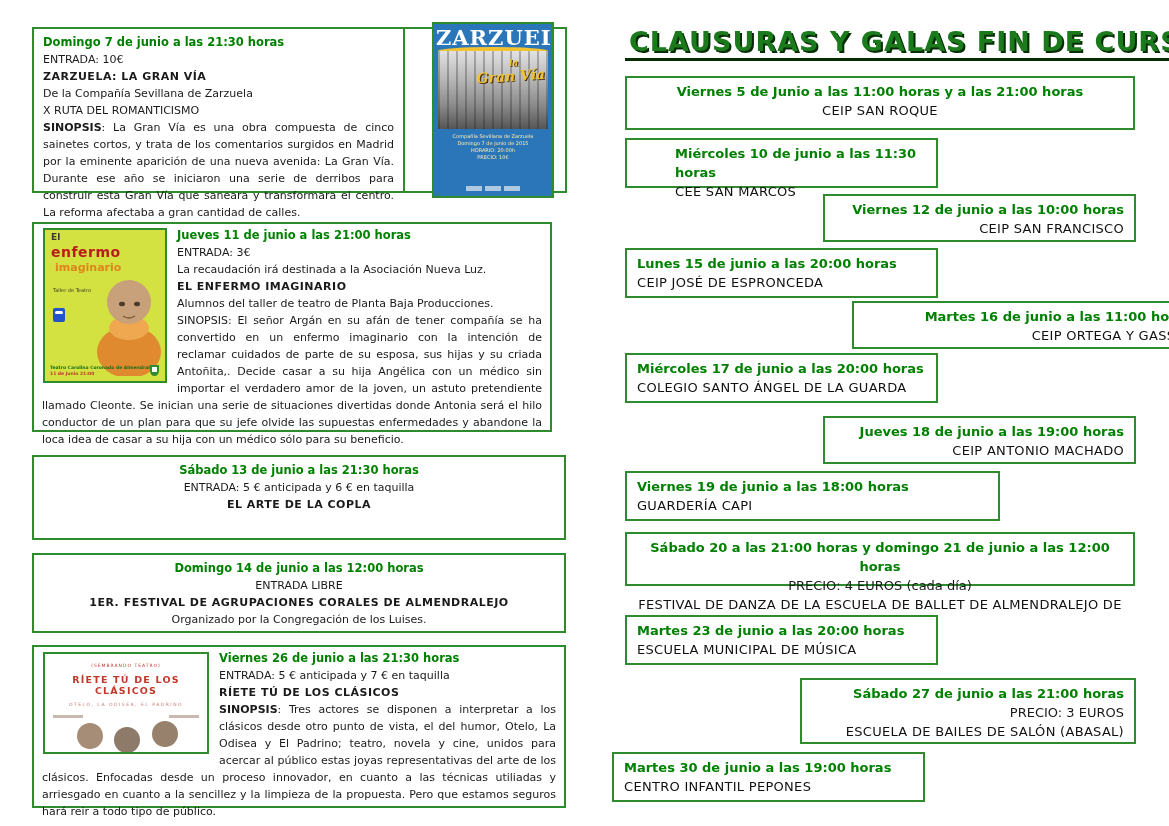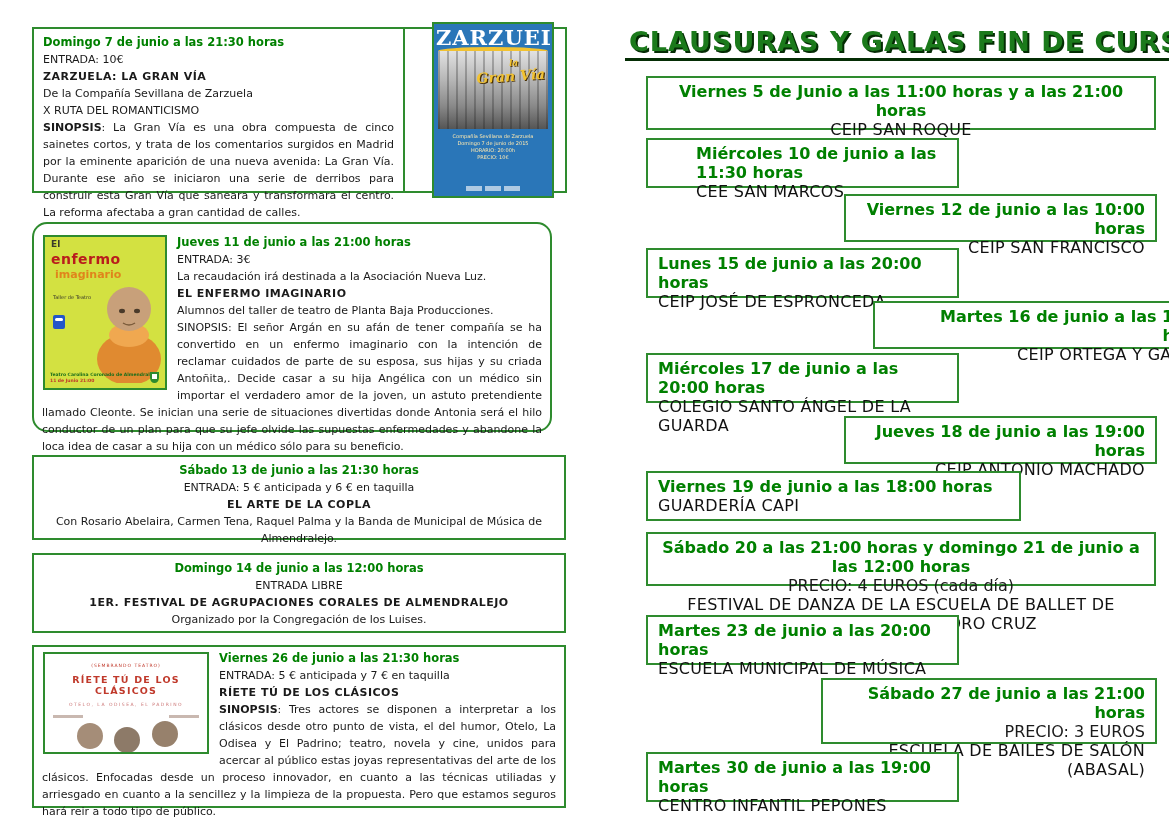--- a/index.html
+++ b/index.html
@@ -2,21 +2,21 @@
 <html><head>
 <meta charset="utf-8">
 <style>
   html,body{margin:0;padding:0;background:#fff;}
   #canvas{position:relative;width:1169px;height:826px;background:#ffffff;
           font-family:"DejaVu Sans",sans-serif;color:#1a1a1a;overflow:hidden;}
 
   
   .gbox{position:absolute;border:2px solid #2e8b2e;box-sizing:border-box;background:#fff;}
   .rbox{position:absolute;border:2px solid #2e8b2e;box-sizing:border-box;background:#fff;
-        padding:4px 10px;font-size:16px;line-height:19px;margin-left:21px;}
+        padding:4px 10px;font-size:13px;line-height:19px;}
   .date{color:#008000;font-weight:bold;}
   .b{font-weight:bold;}
   .venue{font-weight:normal;color:#111;letter-spacing:.3px;}
   .just{text-align:justify;}
   .ctr{text-align:center;}
   .rgt{text-align:right;}
 
   
   .levent{font-size:11px;line-height:17px;}
   .levent .date{font-size:11.5px;}
@@ -105,21 +105,21 @@
         </div>
         <div class="zz-logos">
             <i></i>
             <i></i>
             <i></i>
           </div>
       </div>
     </div>
   </div>
 
-  <div class="gbox levent" style="left:32px;top:222px;width:520px;height:210px;padding:10px 8px;border-radius:15px;">
+  <div class="gbox levent" style="left:32px;top:222px;width:520px;height:210px;padding:3px 8px;">
     <div class="poster-e">
       <div class="ef-el">El</div>
       <div class="ef-enfermo">enfermo</div>
       <div class="ef-imaginario">imaginario</div>
       <div class="ef-taller">Taller de Teatro</div>
       <div class="ef-logo"></div>
       <svg class="ef-fig" width="74" height="112" viewBox="0 0 74 112">
         <ellipse cx="40" cy="88" rx="32" ry="26" fill="#e08a30"></ellipse>
         <ellipse cx="40" cy="64" rx="20" ry="12" fill="#f0a850"></ellipse>
         <circle cx="40" cy="38" r="22" fill="#c8a07a"></circle>
@@ -138,21 +138,20 @@
     <div>La recaudación irá destinada a la Asociación Nueva Luz.</div>
     <div class="ttl">EL ENFERMO IMAGINARIO</div>
     <div>Alumnos del taller de teatro de Planta Baja Producciones.</div>
     <div class="just"><span>SINOPSIS</span><span>: El señor Argán en su afán de tener compañía se ha convertido en un enfermo imaginario con la intención de reclamar cuidados de parte de su esposa, sus hijas y su criada Antoñita,. Decide casar a su hija Angélica con un médico sin importar el verdadero amor de la joven, un astuto pretendiente llamado Cleonte.  Se inician una serie de situaciones divertidas donde Antonia será el hilo conductor de un plan para que su jefe olvide las supuestas enfermedades y abandone la loca idea de casar a su hija con un médico sólo para su beneficio.</span></div>
   </div>
 
   <div class="gbox levent ctr" style="left:32px;top:455px;width:534px;height:85px;padding:5px 14px;">
     <div class="date">Sábado 13 de junio a las 21:30 horas</div>
     <div>ENTRADA: 5 € anticipada y 6 € en taquilla</div>
     <div class="ttl">EL ARTE DE LA COPLA</div>
-    <div>Con Rosario Abelaira, Carmen Tena, Raquel Palma y la Banda de Municipal de Música de Almendralejo.</div>
   </div>
 
   <div class="gbox levent ctr" style="left:32px;top:553px;width:534px;height:80px;padding:5px 14px;">
     <div class="date">Domingo 14 de junio a las 12:00 horas</div>
     <div>ENTRADA LIBRE</div>
     <div class="ttl">1ER. FESTIVAL DE AGRUPACIONES CORALES DE ALMENDRALEJO</div>
     <div>Organizado por la Congregación de los Luises.</div>
   </div>
 
   <div class="gbox levent" style="left:32px;top:645px;width:534px;height:163px;padding:3px 8px;">
@@ -233,18 +232,18 @@
     <div class="date">Martes 23 de junio a las 20:00 horas</div>
     <div class="venue">ESCUELA MUNICIPAL DE MÚSICA</div>
   </div>
 
   <div class="rbox rgt" style="left:800px;top:678px;width:336px;height:66px;">
     <div class="date">Sábado 27 de junio a las 21:00 horas</div>
     <div>PRECIO: 3 EUROS</div>
     <div class="venue">ESCUELA DE BAILES DE SALÓN (ABASAL)</div>
   </div>
 
-  <div class="rbox" style="left:625px;top:752px;width:313px;height:50px;">
+  <div class="rbox" style="left:612px;top:752px;width:313px;height:50px;">
     <div class="date">Martes 30 de junio a las 19:00 horas</div>
     <div class="venue">CENTRO INFANTIL PEPONES</div>
   </div>
 
 </div>
 
 </body></html>

